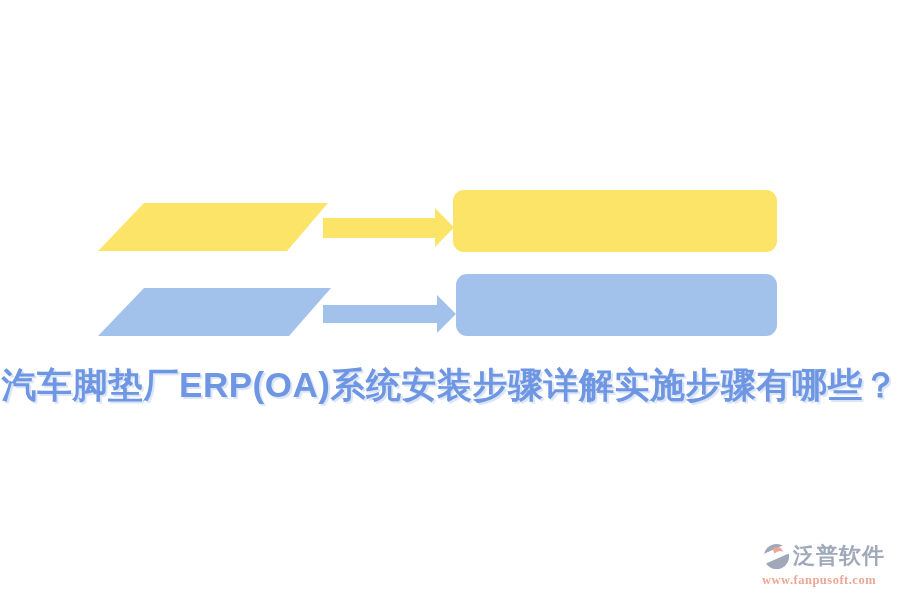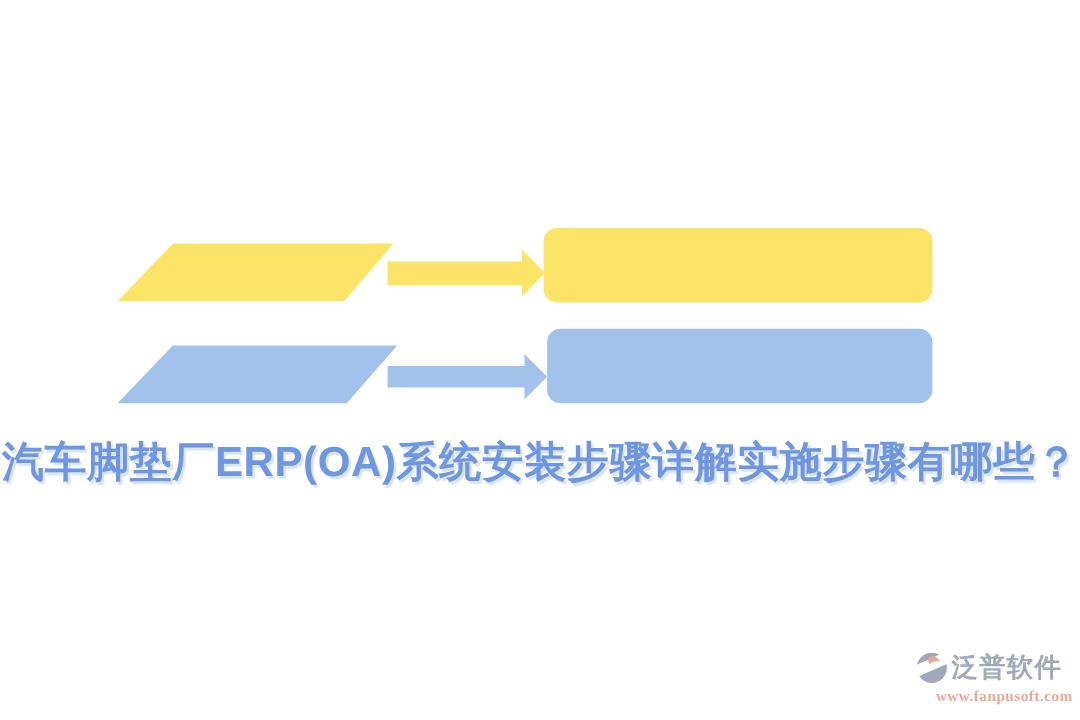--- a/index.html
+++ b/index.html
@@ -64,21 +64,21 @@
     white-space: nowrap;
     line-height: 1;
   }
   .watermark-url {
     margin-top: 2px;
     font-family: "Liberation Serif", "DejaVu Serif", serif;
     font-size: 12.5px;
     font-weight: bold;
     letter-spacing: 0.5px;
     color: #e8a08c;
-    text-align: right;
+    text-align: left;
     white-space: nowrap;
     line-height: 1;
   }
 </style>
 </head>
 <body>
 
 <div class="canvas">
 
   <svg class="diagram-svg" viewBox="0 0 900 600" xmlns="http://www.w3.org/2000/svg">

